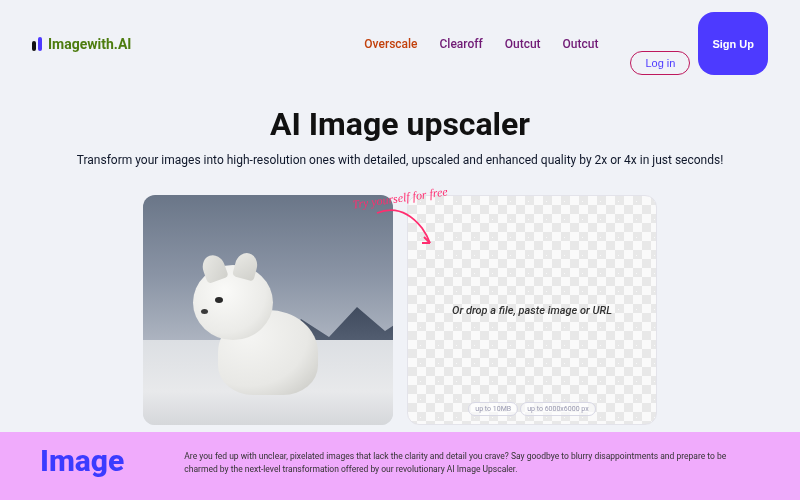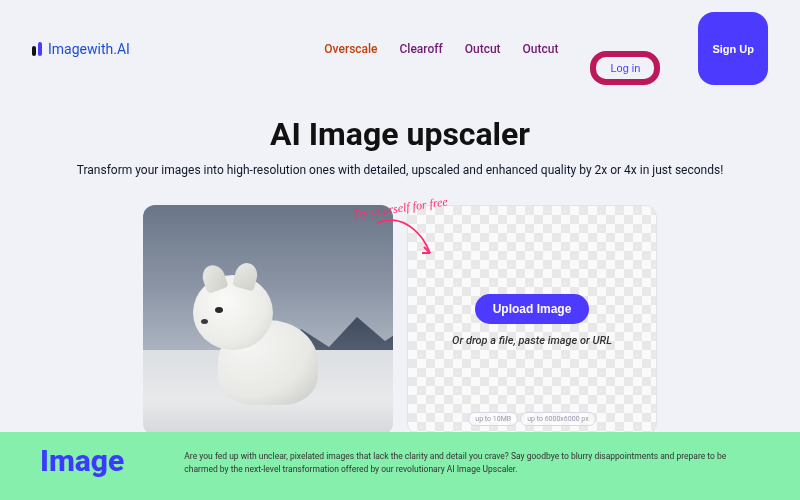--- a/index.html
+++ b/index.html
@@ -13,23 +13,23 @@
     .header {
       display: flex;
       align-items: center;
       justify-content: space-between;
       padding: 12px 32px;
     }
     .logo {
       display: flex;
       align-items: center;
       gap: 6px;
-      font-weight: 400;
+      font-weight: 700;
       font-size: 14px;
-      color: #1d4ed8;
+      color: #4d7c0f;
     }
     .logo-icon {
       display: flex;
       gap: 2px;
     }
     .logo-icon span {
       width: 4px;
       height: 14px;
       border-radius: 2px;
     }
@@ -47,39 +47,38 @@
       font-weight: 500;
     }
     .nav a.active { color: #c2410c; }
     .auth-btns {
       display: flex;
       gap: 8px;
       margin-left: 10px;
     }
     .btn-login {
       padding: 5px 14px;
-      border: 6px solid #be185d;
+      border: 1px solid #be185d;
       border-radius: 16px;
       background: transparent;
       color: #4d3aff;
       font-size: 11px;
       font-weight: 500;
       cursor: pointer;
       margin-top: 39px;
     }
     .btn-signup {
       padding: 12px 14px;
       border: none;
       border-radius: 16px;
       background: #4d3aff;
       color: white;
       font-size: 11px;
       font-weight: 600;
       cursor: pointer;
-      margin-left: 30px;
     }
     .hero {
       text-align: center;
       padding: 18px 20px 10px;
     }
     .hero h1 {
       font-size: 32px;
       font-weight: 700;
       color: #111;
       margin-bottom: 10px;
@@ -238,21 +237,21 @@
       left: 50%;
       transform: translateX(-40%);
       z-index: 4;
     }
     .footer-section {
       position: absolute;
       bottom: 0;
       left: 0;
       right: 0;
       height: 68px;
-      background: #86efac;
+      background: #f0abfc;
       display: flex;
       align-items: flex-start;
       padding: 14px 40px 0;
       gap: 60px;
     }
     .footer-title {
       font-size: 30px;
       font-weight: 800;
       color: #3b3bff;
       line-height: 1;
@@ -308,21 +307,20 @@
       <div class="cat-head">
         <div class="cat-ear l"></div>
         <div class="cat-ear r"></div>
         <div class="cat-eye l"></div>
         <div class="cat-nose"></div>
       </div>
     </div>
   </div>
 
   <div class="panel panel-upload">
-    <button class="btn-upload">Upload Image</button>
     <div class="drop-text">Or drop a file, paste image or URL</div>
     <div class="limits">
       <span class="limit-chip">up to 10MB</span>
       <span class="limit-chip">up to 6000x6000 px</span>
     </div>
   </div>
 </section>
 
 <section class="footer-section">
   <div class="footer-title">Image</div>

